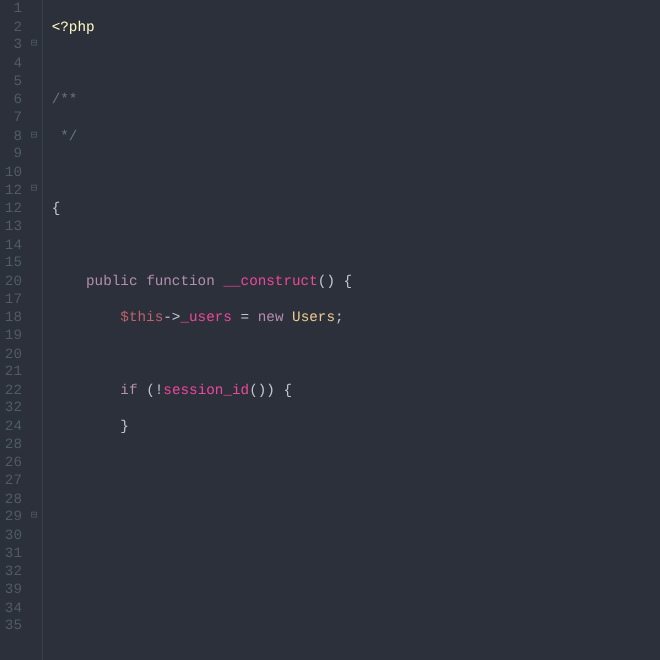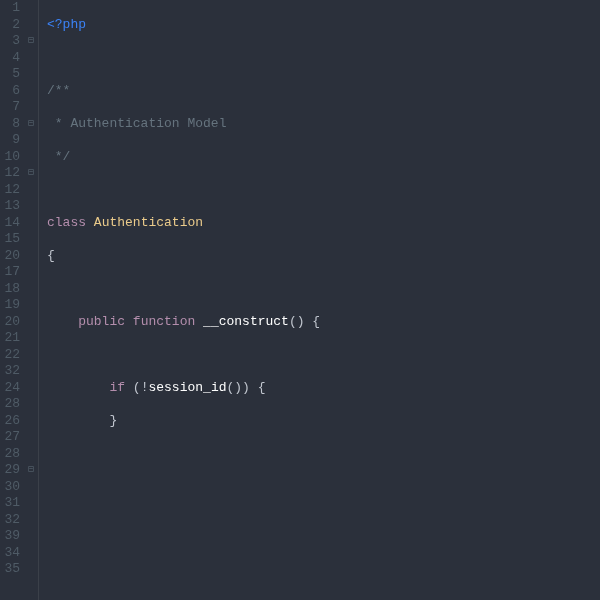--- a/index.html
+++ b/index.html
@@ -39,26 +39,26 @@
 .code {
   padding-left: 8px;
   white-space: pre;
   flex: 1;
 }
 .ln { height: 16.5px; }
 .fc { height: 16.5px; font-size: 10px; line-height: 16.5px; }
 .cl { height: 16.5px; }
 
 
-.tag { color: #3b82f6; }
+.tag { color: #fef9c3; }
 .kw { color: #b48ead; }
 .cls { color: #ebcb8b; }
 .p { color: #c0c5ce; }
 .var { color: #bf616a; }
-.fn { color: #ffffff; }
+.fn { color: #ec4899; }
 .cmt { color: #65737e; }
 .op { color: #c0c5ce; }
 </style>
 </head>
 <body>
 
 <div class="editor">
   <div class="gutter">
     <div class="line-numbers">
       <div class="ln">1</div>
@@ -132,27 +132,26 @@
       <div class="fc"></div>
       <div class="fc"></div>
       <div class="fc"></div>
       <div class="fc"></div>
     </div>
   </div>
   <div class="code">
 <div class="cl"><span class="tag">&lt;?php</span></div>
 <div class="cl"></div>
 <div class="cl"><span class="cmt">/**</span></div>
-<div class="cl"><span class="cmt"> * Authentication Model</span></div>
 <div class="cl"><span class="cmt"> */</span></div>
 <div class="cl"></div>
-<div class="cl"><span class="kw">class</span><span> </span><span class="cls">Authentication</span></div>
 <div class="cl"><span class="p">{</span></div>
 <div class="cl"></div>
 <div class="cl">    <span class="kw">public</span><span> </span><span class="kw">function</span><span> </span><span class="fn">__construct</span><span class="p">(</span><span class="p">)</span><span> </span><span class="p">{</span></div>
+<div class="cl">        <span class="var">$this</span><span class="op">-&gt;</span><span class="fn">_users</span><span> </span><span class="op">=</span><span> </span><span class="kw">new</span><span> </span><span class="cls">Users</span><span class="p">;</span></div>
 <div class="cl"></div>
 <div class="cl">        <span class="kw">if</span><span> </span><span class="p">(</span><span class="op">!</span><span class="fn">session_id</span><span class="p">(</span><span class="p">)</span><span class="p">)</span><span> </span><span class="p">{</span></div>
 <div class="cl">        <span class="p">}</span></div>
 <div class="cl"></div>
 
 
 
 
 
 

